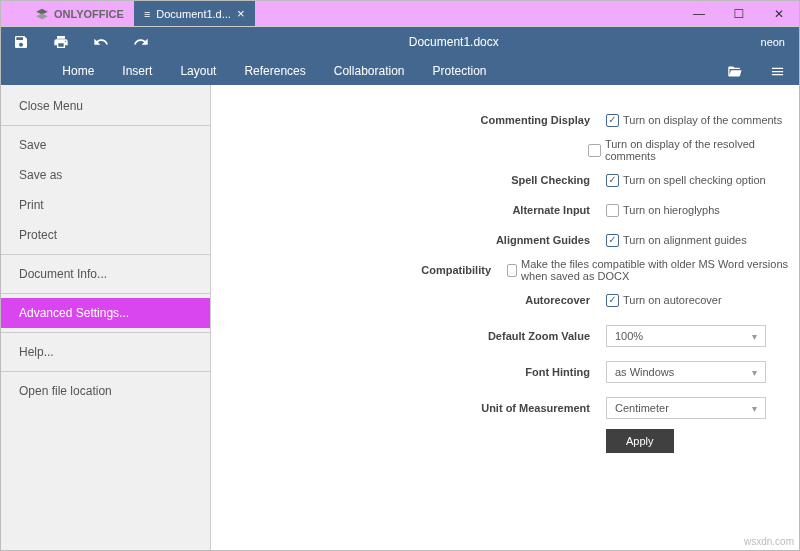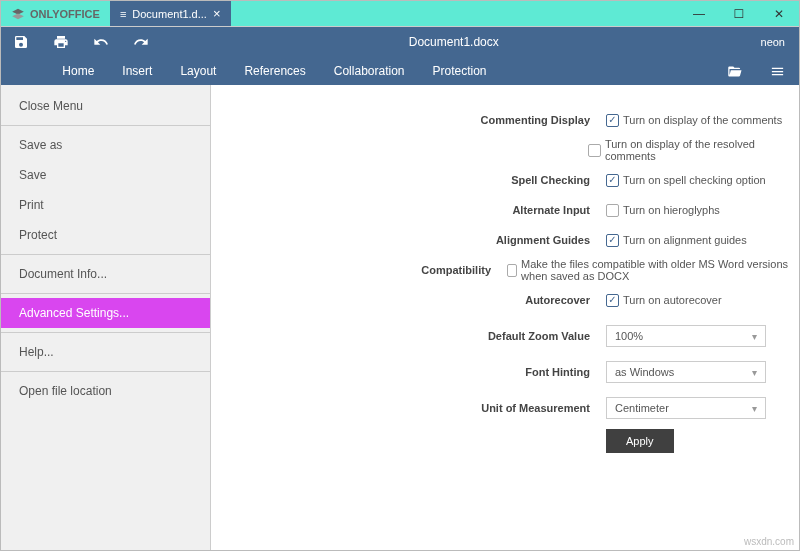--- a/index.html
+++ b/index.html
@@ -1,17 +1,17 @@
 <!DOCTYPE html>
 <html><head>
 <meta charset="utf-8">
 <style>
 * { box-sizing: border-box; margin: 0; padding: 0; font-family: Arial, Helvetica, sans-serif; }
 body { width: 800px; height: 551px; background: #fff; font-size: 11px; color: #444; overflow: hidden; border: 1px solid #bbb; }
-.title-bar { height: 26px; background: #5eead4; display: flex; align-items: stretch; border-bottom: 1px solid #ccc; }
+.title-bar { height: 26px; background: #f0abfc; display: flex; align-items: stretch; border-bottom: 1px solid #ccc; padding-left: 24px; }
 .logo { display: flex; align-items: center; padding: 0 10px; gap: 5px; font-size: 11px; color: #666; font-weight: bold; }
 .logo-icon { width: 14px; height: 14px; }
 .tab { display: flex; align-items: center; background: #446790; color: #fff; padding: 0 10px; gap: 6px; font-size: 11px; }
 .tab-hamburger { font-size: 11px; }
 .tab-close { cursor: pointer; font-size: 13px; }
 .win-controls { margin-left: auto; display: flex; }
 .win-btn { width: 40px; display: flex; align-items: center; justify-content: center; font-size: 12px; color: #333; }
 .mainbar { height: 30px; background: #446790; display: flex; align-items: center; color: #fff; }
 .tb-btn { padding: 0 12px; height: 100%; display: flex; align-items: center; justify-content: center; }
 .tb-btn svg { width: 16px; height: 16px; }
@@ -107,22 +107,22 @@
           <path fill="#fff" d="M3,6H21V8H3V6M3,11H21V13H3V11M3,16H21V18H3V16Z"></path>
         </svg>
     </div>
   </div>
 </div>
 
 <div class="content">
   <div class="sidebar">
     <div class="side-item">Close Menu</div>
     <div class="side-sep"></div>
+    <div class="side-item">Save</div>
     <div class="side-item">Save as</div>
-    <div class="side-item">Save</div>
     <div class="side-item">Print</div>
     <div class="side-item">Protect</div>
     <div class="side-sep"></div>
     <div class="side-item">Document Info...</div>
     <div class="side-sep"></div>
     <div class="side-item selected">Advanced Settings...</div>
     <div class="side-sep"></div>
     <div class="side-item">Help...</div>
     <div class="side-sep"></div>
     <div class="side-item">Open file location</div>

